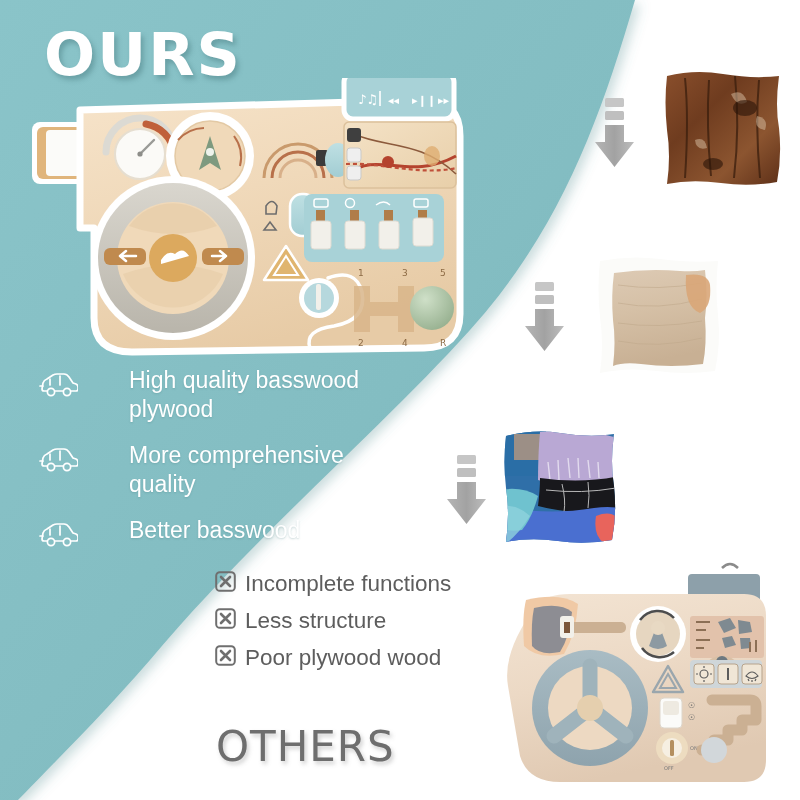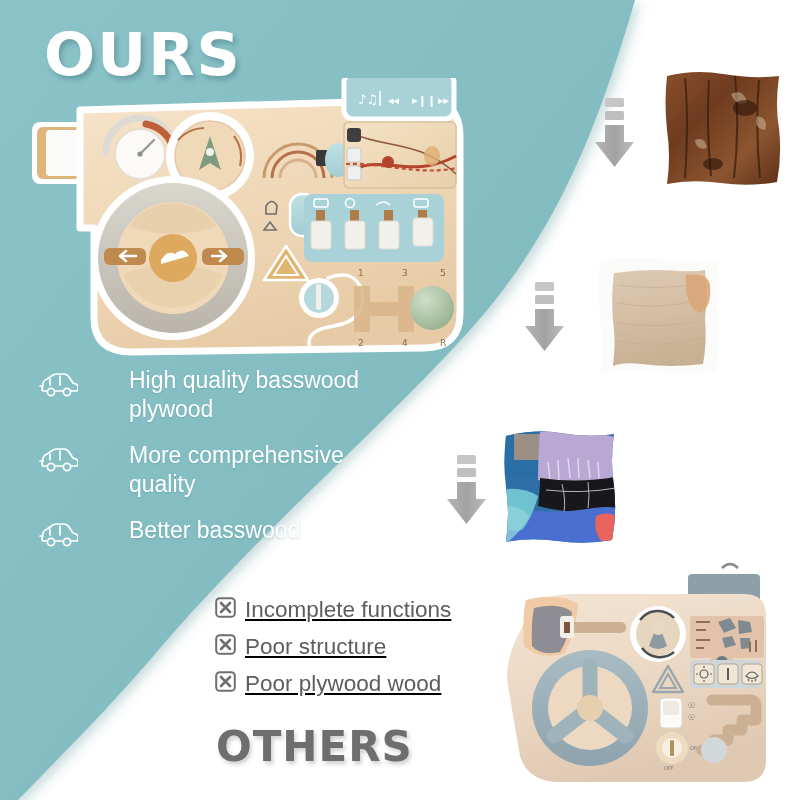--- a/index.html
+++ b/index.html
@@ -21,37 +21,37 @@
     position:absolute;left:46px;top:20px;
     font-family:"DejaVu Sans", sans-serif;
     font-weight:700;font-size:59px;letter-spacing:2px;
     color:#ffffff;
     text-shadow:3px 4px 5px rgba(60,110,115,.40);
     transform:scaleX(1.02);
   }
   .title-others{
     position:absolute;left:216px;top:722px;
     font-family:"DejaVu Sans", sans-serif;
-    font-weight:700;font-size:42px;letter-spacing:1px;
+    font-weight:400;font-size:42px;letter-spacing:1px;
     color:#6e6e6e;
     text-shadow:2px 3px 4px rgba(120,120,120,.35);
   }
 
   
   .ours-list{position:absolute;left:38px;top:366px;width:360px;}
   .ours-row{display:flex;align-items:flex-start;margin-bottom:18px;gap:45px;}
   .ours-row .ico{width:46px;flex:0 0 46px;padding-top:6px;}
   .ours-row .txt{
     color:#ffffff;font-size:23px;line-height:1.24;font-weight:400;
     text-shadow:0 1px 2px rgba(60,110,115,.25);
     max-width:300px;
   }
 
   
-  .others-list{position:absolute;left:215px;top:596px;width:330px;text-decoration:underline;}
+  .others-list{position:absolute;left:215px;top:570px;width:330px;}
   .others-row{display:flex;align-items:center;margin-bottom:10px;}
   .others-row .ico{width:30px;flex:0 0 30px;}
   .others-row .txt{color:#5d5d5d;font-size:22.5px;line-height:1.2;}
 
   
   .arrow{position:absolute;}
 
   
   .board{position:absolute;}
 </style>
@@ -291,21 +291,21 @@
       <div class="txt">Incomplete functions</div>
     </div>
 
     <div class="others-row">
       <div class="ico">
         <svg width="21" height="21" viewBox="0 0 21 21">
           <rect x="1.2" y="1.2" width="18.6" height="18.6" rx="3.6" fill="none" stroke="#6f6f6f" stroke-width="2"></rect>
           <path d="M6,6 L15,15 M15,6 L6,15" stroke="#6f6f6f" stroke-width="2.6" stroke-linecap="round"></path>
         </svg>
       </div>
-      <div class="txt">Poor structure</div>
+      <div class="txt">Less structure</div>
     </div>
 
     <div class="others-row">
       <div class="ico">
         <svg width="21" height="21" viewBox="0 0 21 21">
           <rect x="1.2" y="1.2" width="18.6" height="18.6" rx="3.6" fill="none" stroke="#6f6f6f" stroke-width="2"></rect>
           <path d="M6,6 L15,15 M15,6 L6,15" stroke="#6f6f6f" stroke-width="2.6" stroke-linecap="round"></path>
         </svg>
       </div>
       <div class="txt">Poor plywood wood</div>

